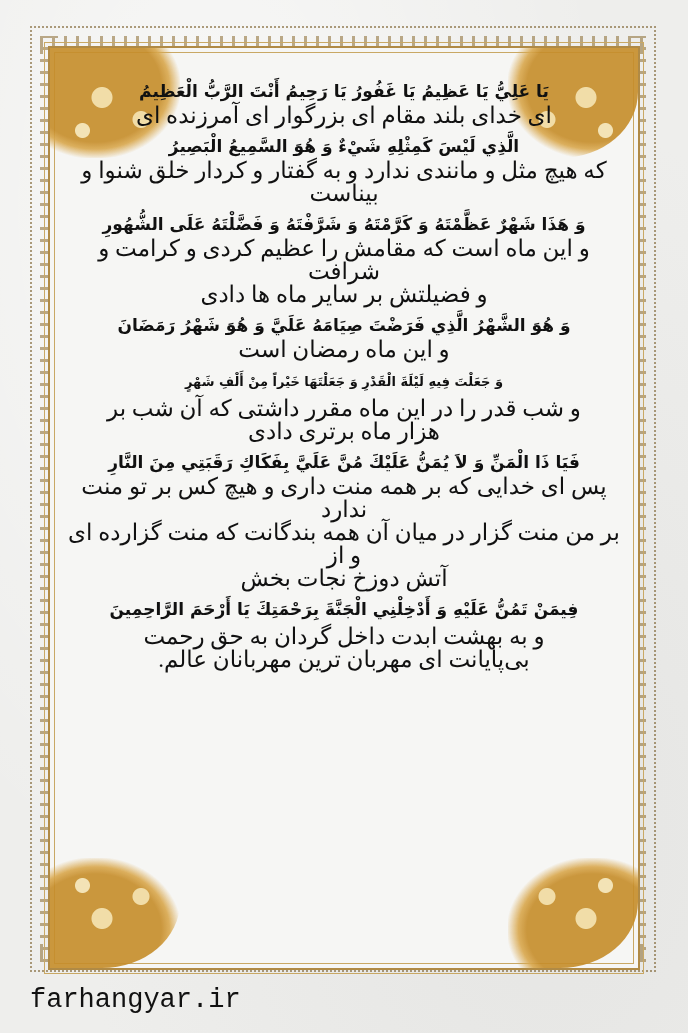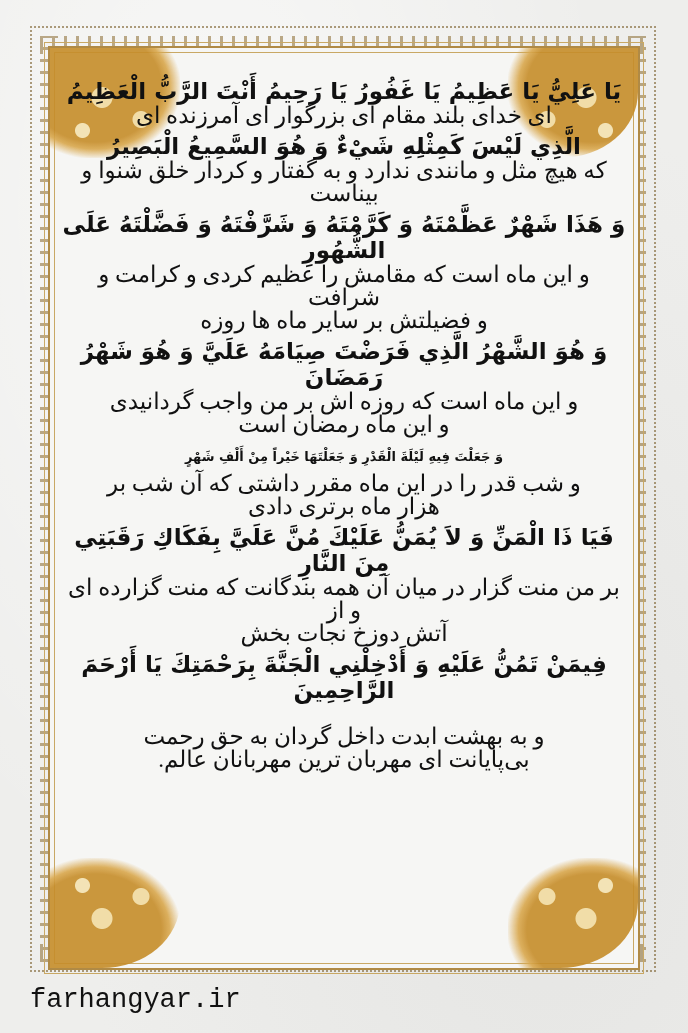--- a/index.html
+++ b/index.html
@@ -53,21 +53,21 @@
     .corner-tr { right: 50px; top: 48px; border-radius: 0 0 0 60%; transform: scaleX(-1); }
     .corner-bl { left: 50px; bottom: 65px; border-radius: 0 60% 0 0; transform: scaleY(-1); }
     .corner-br { right: 50px; bottom: 65px; border-radius: 60% 0 0 0; transform: scale(-1,-1); }
 
     .content {
       position: absolute; left: 60px; top: 78px; width: 568px;
       direction: rtl; text-align: center; color: #111;
     }
     .ar {
       font-family: "DejaVu Sans", sans-serif; font-weight: bold;
-      font-size: 23px; line-height: 26px; margin: 0;
+      font-size: 17px; line-height: 26px; margin: 0;
     }
     .ar.large { font-size: 13px; line-height: 30px; }
     .fa {
       font-family: Liberation Serif, serif;
       font-size: 23px; line-height: 23px; margin: 0;
     }
     .blk { margin-bottom: 6px; }
     .watermark {
       position: absolute; left: 30px; top: 985px;
       font-family: Liberation Mono, monospace; font-size: 27px; color: #111;
@@ -90,37 +90,37 @@
     <p class="ar">يَا عَلِيُّ يَا عَظِيمُ يَا غَفُورُ يَا رَحِيمُ أَنْتَ الرَّبُّ الْعَظِيمُ</p>
     <p class="fa">ای خدای بلند مقام ای بزرگوار ای آمرزنده ای</p>
   </div>
   <div class="blk">
     <p class="ar">الَّذِي لَيْسَ كَمِثْلِهِ شَيْءٌ وَ هُوَ السَّمِيعُ الْبَصِيرُ</p>
     <p class="fa">که هیچ مثل و مانندی ندارد و به گفتار و کردار خلق شنوا و بیناست</p>
   </div>
   <div class="blk">
     <p class="ar">وَ هَذَا شَهْرٌ عَظَّمْتَهُ وَ كَرَّمْتَهُ وَ شَرَّفْتَهُ وَ فَضَّلْتَهُ عَلَى الشُّهُورِ</p>
     <p class="fa">و این ماه است که مقامش را عظیم کردی و کرامت و شرافت</p>
-    <p class="fa">و فضیلتش بر سایر ماه ها روزه</p>
+    <p class="fa">و فضیلتش بر سایر ماه ها دادی</p>
   </div>
   <div class="blk">
     <p class="ar">وَ هُوَ الشَّهْرُ الَّذِي فَرَضْتَ صِيَامَهُ عَلَيَّ وَ هُوَ شَهْرُ رَمَضَانَ</p>
-    <p class="fa">و این ماه است که روزه اش بر من واجب گردانیدی</p>
     <p class="fa">و این ماه رمضان است</p>
   </div>
   <div class="blk">
     <p class="ar large">وَ جَعَلْتَ فِيهِ لَيْلَةَ الْقَدْرِ وَ جَعَلْتَهَا خَيْراً مِنْ أَلْفِ شَهْرٍ</p>
     <p class="fa">و شب قدر را در این ماه مقرر داشتی که آن شب بر</p>
     <p class="fa">هزار ماه برتری دادی</p>
   </div>
   <div class="blk">
     <p class="ar">فَيَا ذَا الْمَنِّ وَ لاَ يُمَنُّ عَلَيْكَ مُنَّ عَلَيَّ بِفَكَاكِ رَقَبَتِي مِنَ النَّارِ</p>
+    <p class="fa">پس ای خدایی که بر همه منت داری و هیچ کس بر تو منت ندارد</p>
     <p class="fa">بر من منت گزار در میان آن همه بندگانت که منت گزارده ای و از</p>
     <p class="fa">آتش دوزخ نجات بخش</p>
   </div>
   <div class="blk">
     <p class="ar">فِيمَنْ تَمُنُّ عَلَيْهِ وَ أَدْخِلْنِي الْجَنَّةَ بِرَحْمَتِكَ يَا أَرْحَمَ الرَّاحِمِينَ</p>
-    <p class="fa" style="margin-top:22px">و به بهشت ابدت داخل گردان به حق رحمت</p>
+    <p class="fa" style="margin-top:3px">و به بهشت ابدت داخل گردان به حق رحمت</p>
     <p class="fa">بی‌پایانت ای مهربان ترین مهربانان عالم.</p>
   </div>
 </div>
 
 <div class="watermark">farhangyar.ir</div>
 
 </body></html>

